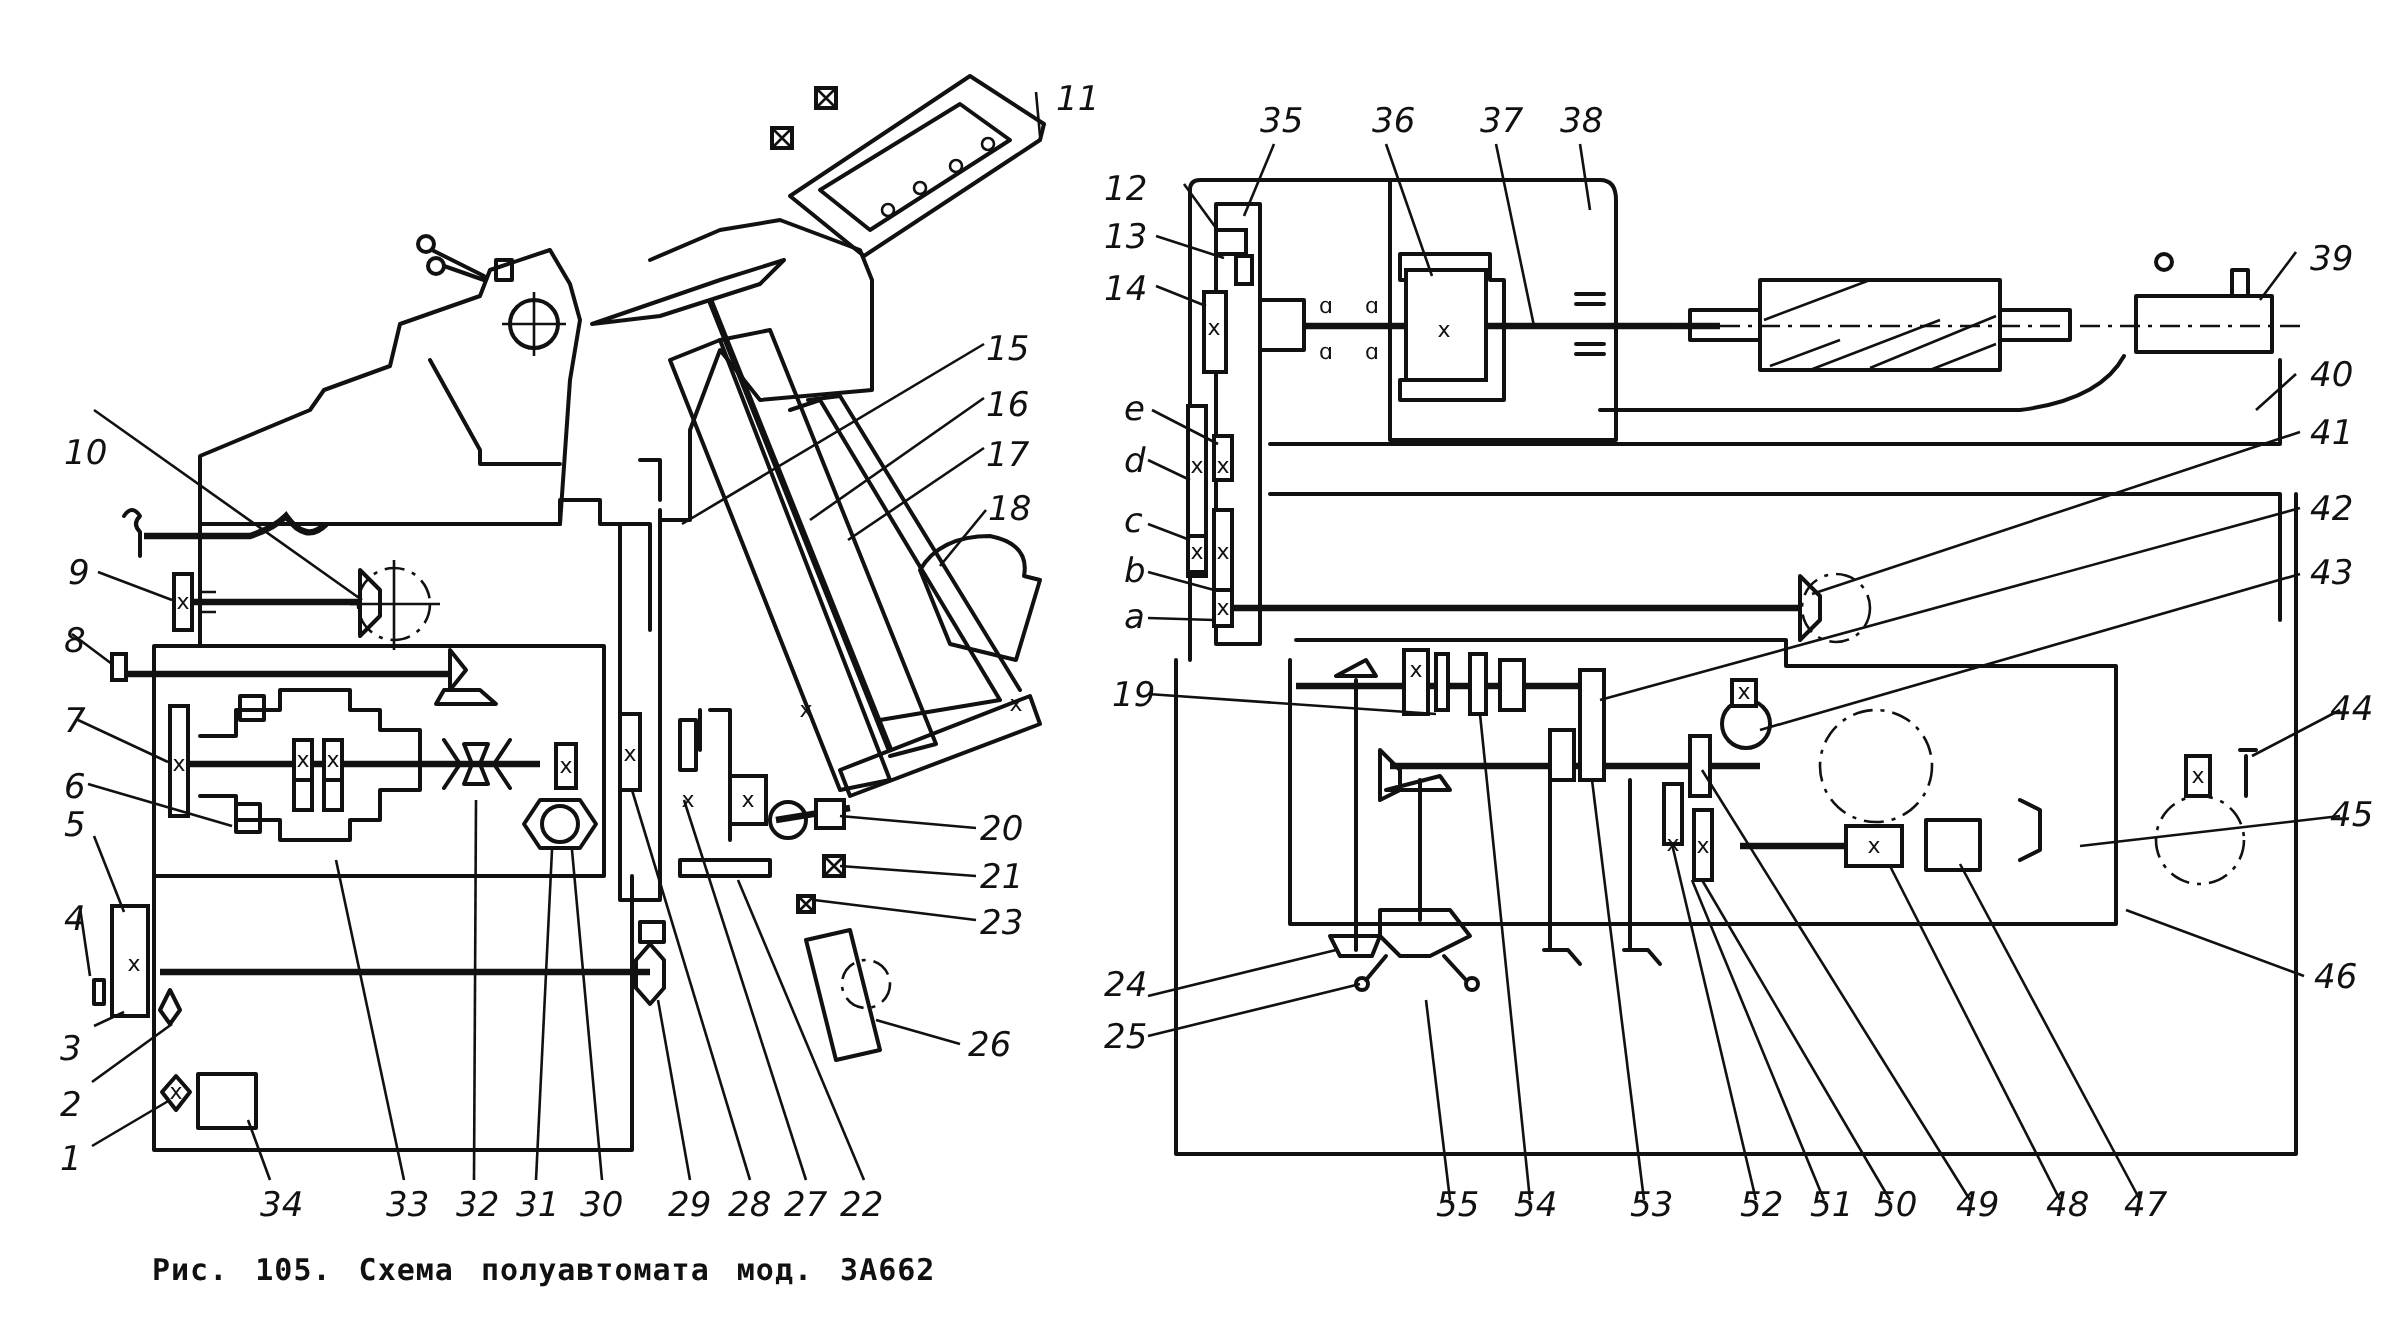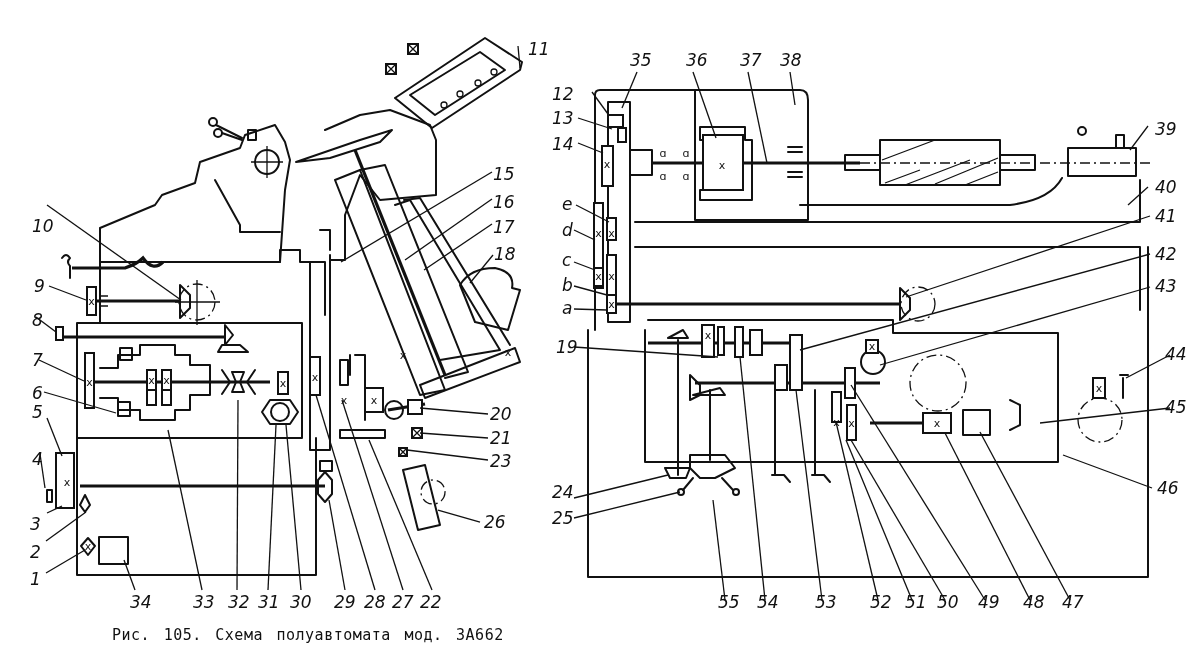--- a/index.html
+++ b/index.html
@@ -6,21 +6,21 @@
   body { width: 1200px; height: 670px; overflow: hidden; position: relative; font-family: "DejaVu Serif", serif; }
   #diagram { position: absolute; left: 0; top: 0; width: 1200px; height: 670px; }
   .ln { stroke: #111; stroke-width: 2; fill: none; stroke-linecap: round; stroke-linejoin: round; }
   .thk { stroke: #111; stroke-width: 3.2; fill: none; }
   .thn { stroke: #111; stroke-width: 1.3; fill: none; }
   .dash { stroke: #111; stroke-width: 1.3; fill: none; stroke-dasharray: 10 4 2 4; }
   .part { stroke: #111; stroke-width: 2; fill: #fff; }
   .lead { stroke: #111; stroke-width: 1.3; fill: none; }
   .lbl { font-family: "DejaVu Sans", sans-serif; font-style: italic; font-size: 17px; fill: #111; }
   .x { font-family: "DejaVu Sans", sans-serif; font-size: 11px; fill: #111; text-anchor: middle; dominant-baseline: central; }
-  #caption { position: absolute; left: 76px; top: 626px; font-family: "DejaVu Sans Mono", monospace; font-weight: normal; font-size: 15px; color: #111; letter-spacing: 0.5px; word-spacing: 4px; white-space: pre; margin-left: 36px; }
+  #caption { position: absolute; left: 76px; top: 626px; font-family: "DejaVu Sans Mono", monospace; font-weight: bold; font-size: 15px; color: #111; letter-spacing: 0.5px; word-spacing: 4px; white-space: pre; }
 </style>
 </head>
 <body>
 
 <svg id="diagram" viewBox="0 0 1200 670" xmlns="http://www.w3.org/2000/svg">
 
   <g>
 
     <path class="ln" d="M100,315 L100,228 L155,205 L162,195 L195,183 L200,162 L240,148 L245,135 L275,125 L285,142 L290,160 L285,190 L280,262 L100,262"></path>
     <path class="ln" d="M215,180 L240,225 L240,232 L280,232"></path>

